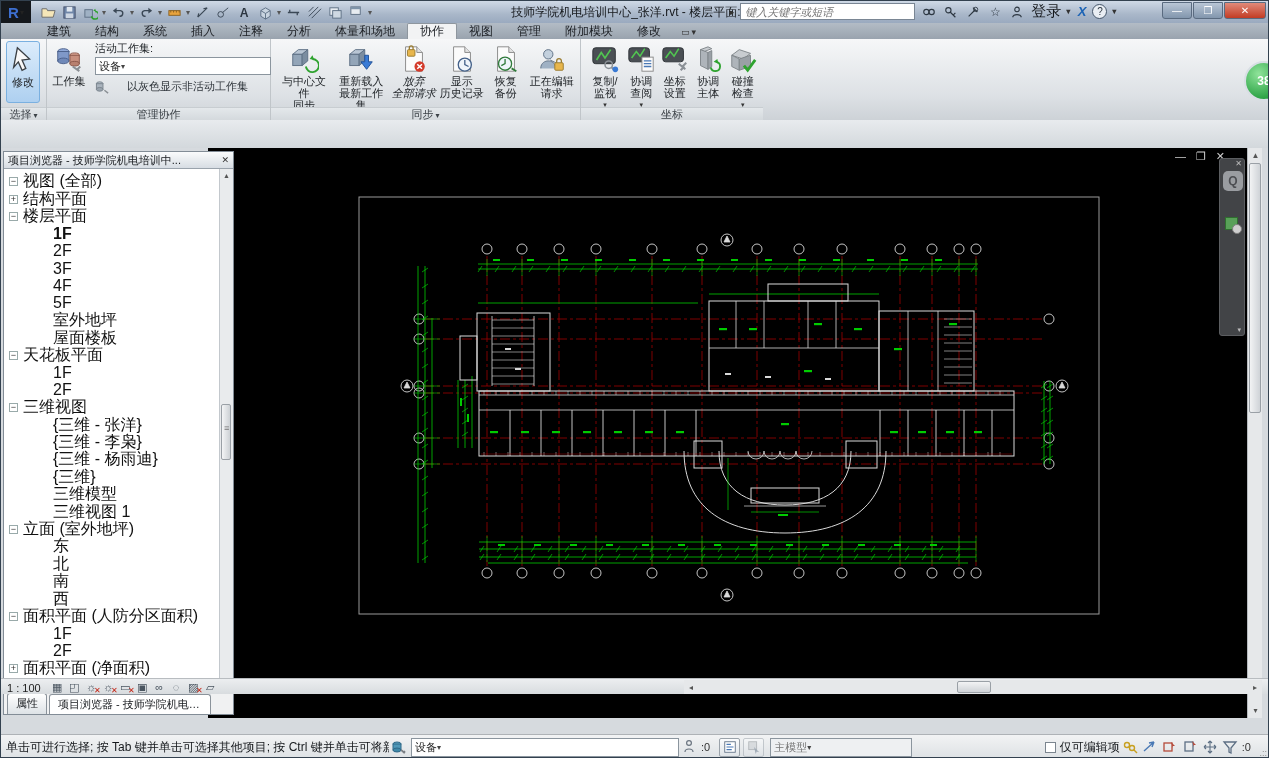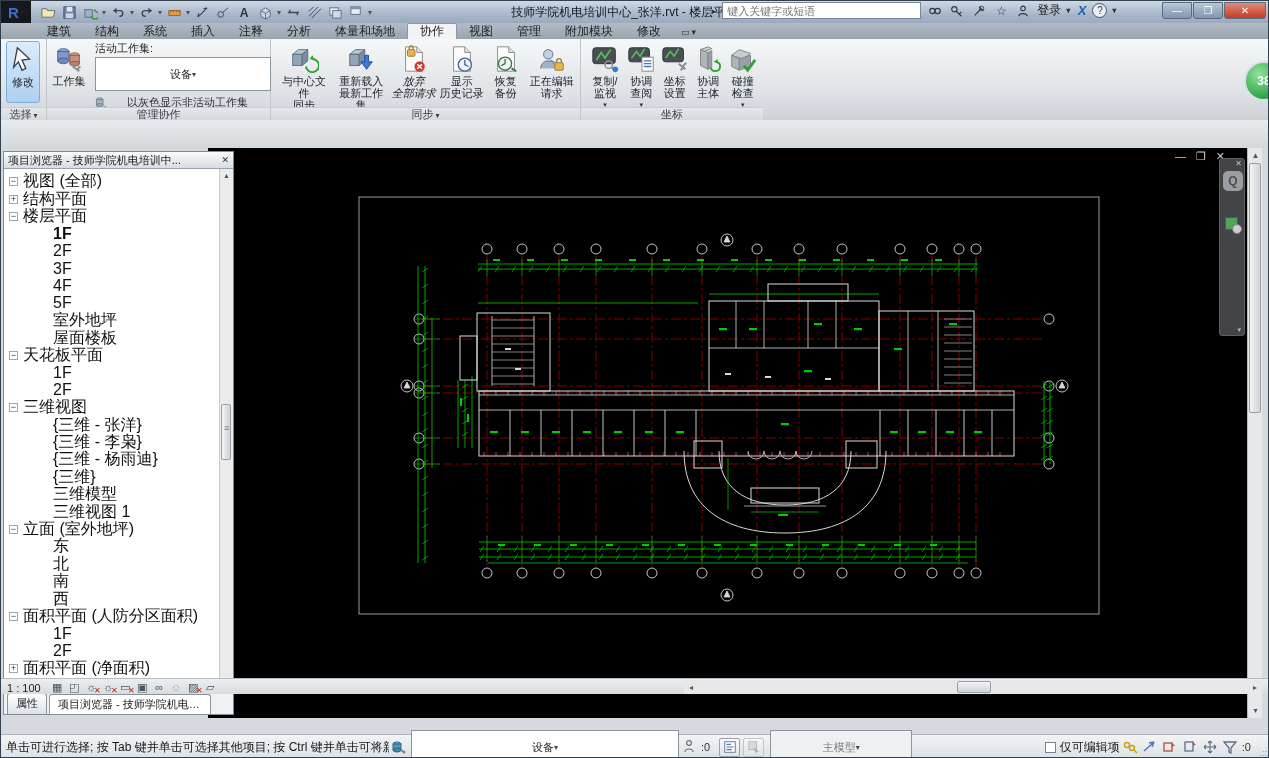--- a/index.html
+++ b/index.html
@@ -12,24 +12,24 @@
   .applogo{width:30px;height:22px;background:#15181c;display:flex;align-items:center;justify-content:center;
     color:#3d6fd0;font-weight:bold;font-size:15px;}
   .applogo-arrow{color:#222;font-size:8px;margin-left:1px;}
   .qat{display:flex;align-items:center;gap:3px;margin-left:8px;}
   .qbtn{width:18px;height:18px;display:flex;align-items:center;justify-content:center;}
   .qbtn svg{width:15px;height:15px;}
   .qsep{color:#555;font-size:8px;}
   .title-text{position:absolute;left:50%;transform:translateX(-50%);top:3px;font-size:12px;color:#15181c;white-space:nowrap;}
   .infocenter{position:absolute;right:150px;top:1px;display:flex;align-items:center;gap:6px;}
   .ic-play{font-size:9px;color:#333;}
-  .searchbox{width:199px;height:17px;border:1px solid #7a8694;font-size:11px;color:#777;padding:0 4px;background:#fff;}
+  .searchbox{width:175px;height:17px;border:1px solid #7a8694;font-size:11px;font-style:italic;color:#777;padding:0 4px;background:#fff;}
   .icico{width:16px;height:16px;display:flex;align-items:center;justify-content:center;font-size:12px;color:#2d3742;}
   .icico svg{width:14px;height:14px;}
-  .login-lab{font-size:12px;color:#15181c;}
+  .login-lab{font-size:15px;color:#15181c;}
   .xchg{color:#1b63b5;font-weight:bold;font-size:13px;font-style:italic;}
   .helpq{width:15px;height:15px;border:1px solid #44556a;border-radius:50%;display:flex;align-items:center;justify-content:center;font-size:10px;color:#2d3742;background:#e9eef4;}
   .winctl{position:absolute;right:2px;top:1px;display:flex;}
   .wbtn{width:30px;height:17px;display:flex;align-items:center;justify-content:center;font-size:10px;color:#fff;
     background:linear-gradient(#b9c6d6,#8296ad);border:1px solid #5a6b80;border-radius:0 0 3px 3px;margin-left:1px;}
   .wbtn.close{width:42px;background:linear-gradient(#e08a7a,#c33c24);}
 
   
   .tabrow{position:absolute;left:0;top:22px;width:100%;height:16px;background:linear-gradient(#b3bcc6,#99a3ae);display:flex;align-items:flex-end;padding-left:34px;}
   .tabrow .tabs{display:flex;height:16px;}
@@ -42,21 +42,21 @@
   .panel{position:absolute;top:0;height:81px;border-right:1px solid #c0c5c9;}
   .plabel{position:absolute;bottom:0;left:0;right:0;height:13px;font-size:11px;color:#3c4248;text-align:center;
     background:linear-gradient(#e4e8eb,#d4d9dd);border-top:1px solid #c8cdd1;line-height:12px;}
   .plabel.arrow::after{content:" ▾";font-size:8px;}
   .bigbtn{display:flex;flex-direction:column;align-items:center;font-size:11px;line-height:12px;color:#23272b;text-align:center;padding-top:3px;}
   .bigbtn svg{width:30px;height:30px;margin-bottom:1px;}
   .bb-arrow{font-size:7px;color:#333;}
   .modify-btn{width:34px;height:62px;margin:2px 0 0 5px;border:1px solid #7ab0e0;border-radius:3px;
     background:linear-gradient(#dcecfb,#aed0f0);}
   .wpanel-right{position:absolute;left:48px;top:2px;width:176px;font-size:11px;color:#23272b;}
-  .combo{height:17px;border:1px solid #8b959e;background:#fff;display:flex;align-items:center;justify-content:center;padding:16px 3px;font-size:11px;color:#222;}
+  .combo{height:17px;border:1px solid #8b959e;background:#fff;display:flex;align-items:center;justify-content:flex-start;padding:8px 3px;font-size:11px;color:#222;}
   .combo .carat{font-size:8px;color:#444;}
   .graytoggle{display:flex;align-items:center;gap:17px;margin-top:4px;color:#30363c;}
   .graytoggle svg{width:15px;height:15px;}
   .syncrow{display:flex;align-items:flex-start;padding:2px 4px 0 6px;gap:3px;}
 
   
   .gapstrip{position:absolute;left:0;top:119px;width:100%;height:28px;background:linear-gradient(#e8ebee,#d3d8dc);}
 
   
   .main{position:absolute;left:0;top:147px;width:1269px;height:570px;}

